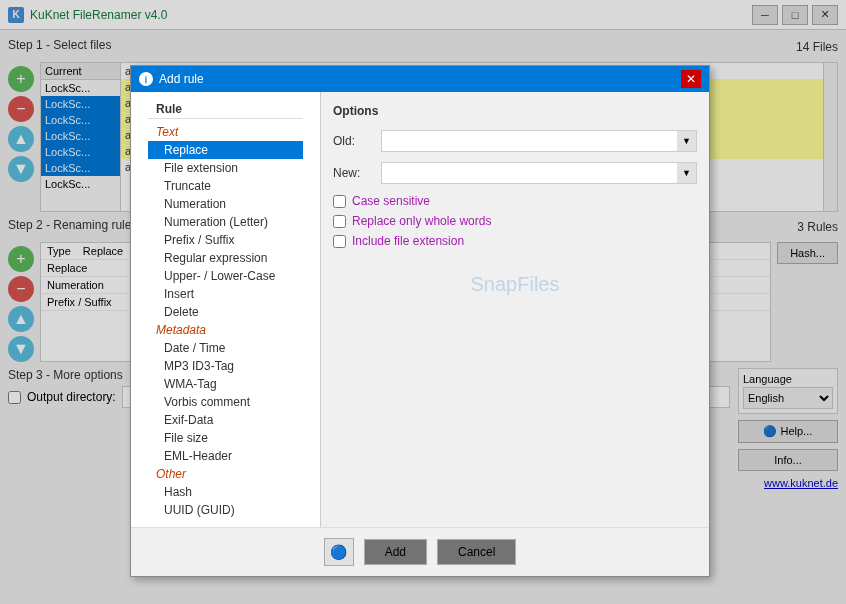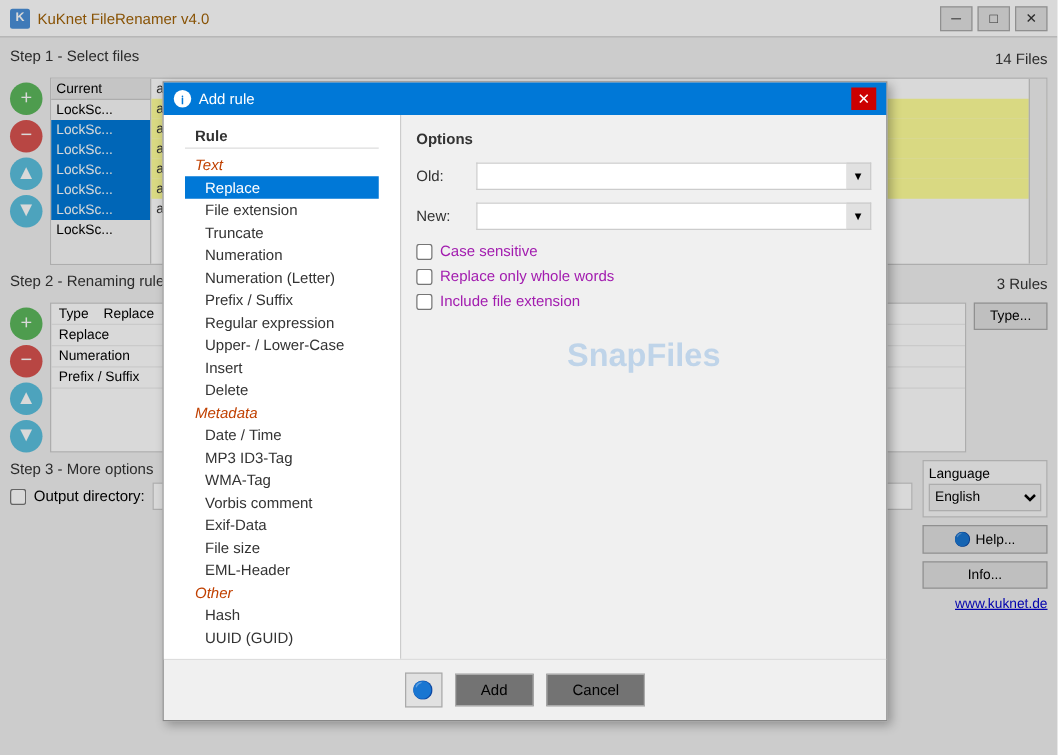--- a/index.html
+++ b/index.html
@@ -25,21 +25,21 @@
       width: 16px; height: 16px;
       background: #4a90d9;
       border-radius: 2px;
       margin-right: 6px;
       display: flex; align-items: center; justify-content: center;
       color: white; font-size: 10px; font-weight: bold;
     }
     .title-bar-text {
       flex: 1;
       font-size: 12px;
-      color: #a16207;
+      color: #15803d;
     }
     .title-bar-buttons {
       display: flex; gap: 4px;
     }
     .title-btn {
       width: 26px; height: 20px;
       background: #e1e1e1;
       border: 1px solid #aaa;
       display: flex; align-items: center; justify-content: center;
       cursor: pointer; font-size: 11px; color: #333;
@@ -462,21 +462,21 @@
         <span>Replace</span>
       </div>
       <div class="rules-list-item">
         <span>Numeration</span>
       </div>
       <div class="rules-list-item">
         <span>Prefix / Suffix</span>
       </div>
     </div>
     <div class="rules-right-panel">
-      <button class="save-btn">Type...</button>
+      <button class="save-btn">Hash...</button>
     </div>
   </div>
 
   <div class="bottom-row">
     <div class="step3-area">
       <div class="section-label">Step 3 - More options</div>
       <div class="output-row">
         <input type="checkbox" style="">
         <span>Output directory:</span>
         <input class="output-input" type="text" style="">
@@ -568,21 +568,21 @@
         <div class="checkbox-row">
           <input type="checkbox" style="">
           <span class="checkbox-label">Replace only whole words</span>
         </div>
         <div class="checkbox-row">
           <input type="checkbox" style="">
           <span class="checkbox-label">Include file extension</span>
         </div>
 
         <div style="position:relative; height:60px;">
-          <div class="watermark" style="position:absolute; top:50%; left:50%; transform:translate(-50%,-50%); color:rgba(100,160,220,0.35); font-size:26px; font-weight:bold; white-space:nowrap; pointer-events:none;">SnapFiles</div>
+          <div class="watermark" style="position:absolute; top:50%; left:50%; transform:translate(-50%,-50%); color:rgba(100,160,220,0.35); font-size:20px; font-weight:normal; white-space:nowrap; pointer-events:none;">SnapFiles</div>
         </div>
       </div>
     </div>
 
     <div class="modal-footer">
       <div class="footer-icon-btn">🔵</div>
       <button class="footer-btn">Add</button>
       <button class="footer-btn">Cancel</button>
     </div>
   </div>

